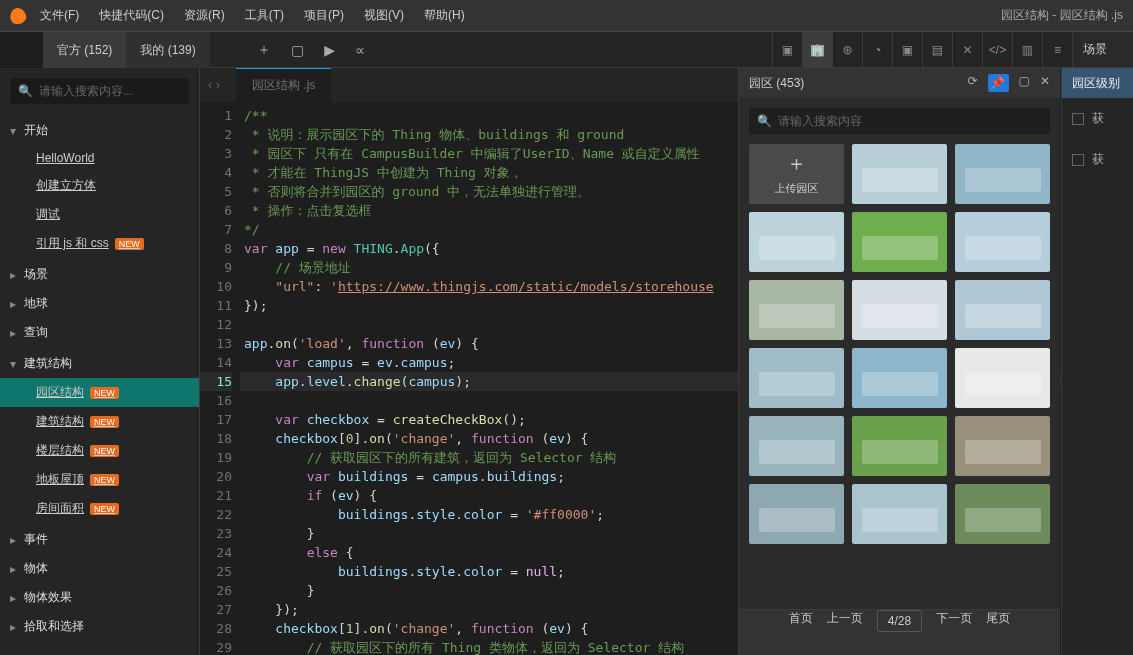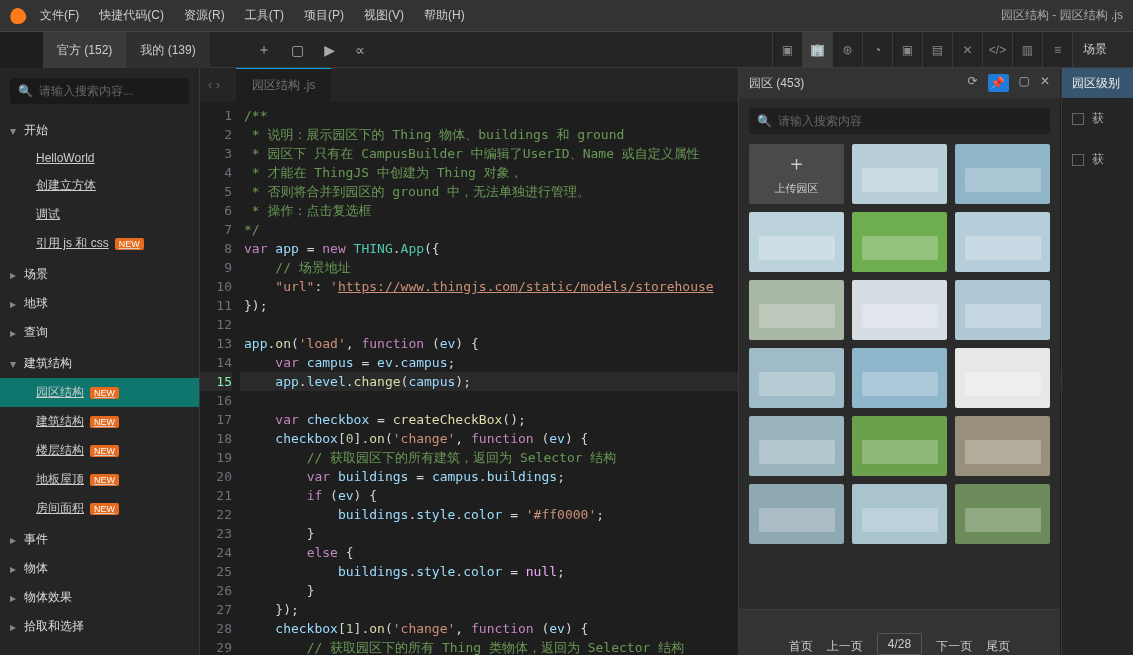--- a/index.html
+++ b/index.html
@@ -229,21 +229,21 @@
   content: "";
   position: absolute;
   left: 10%; right: 10%; top: 40%; bottom: 20%;
   background: rgba(255,255,255,0.25);
   border-radius: 2px;
 }
 .thumb.upload::before { display: none; }
 .pager {
   height: 46px;
   display: flex;
-  align-items: flex-end;
+  align-items: flex-start;
   justify-content: center;
   gap: 14px;
   color: #ccc;
   border-top: 1px solid #3a3a3a;
   background: #333;
 }
 .page-box {
   border: 1px solid #555;
   padding: 3px 10px;
   border-radius: 2px;

